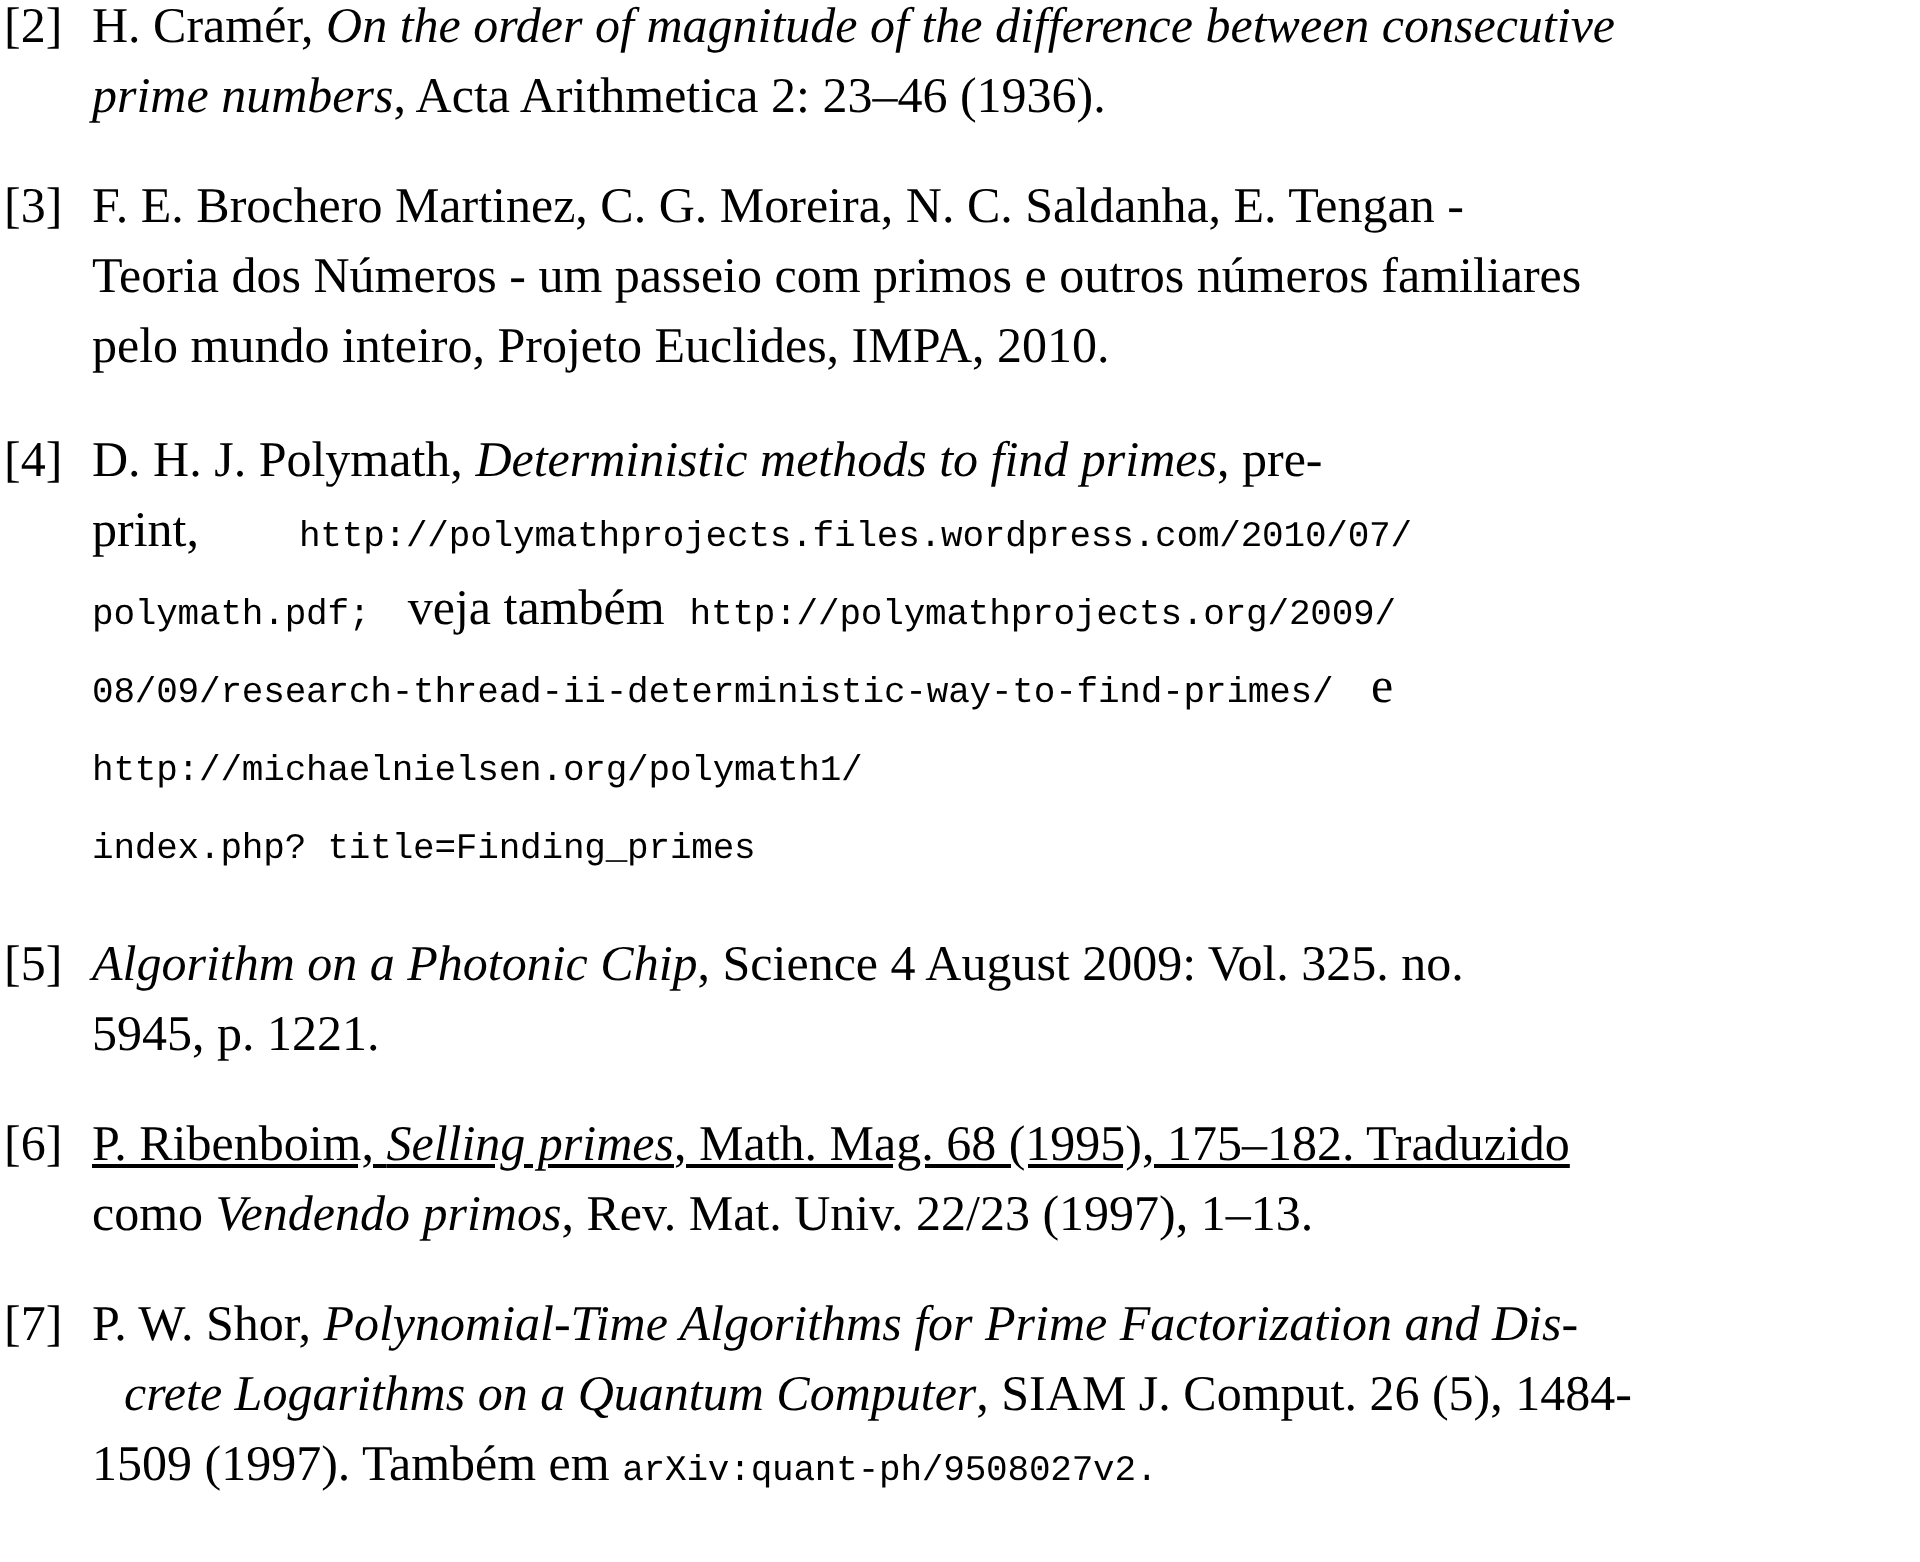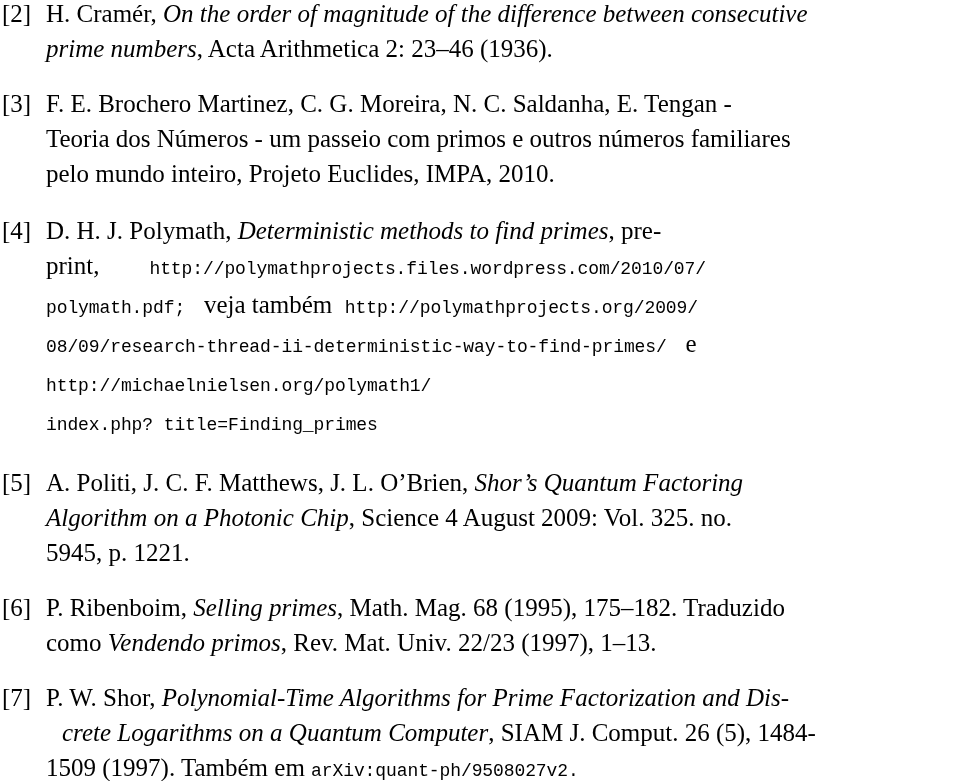--- a/index.html
+++ b/index.html
@@ -140,35 +140,32 @@
         <span class="forceline">
           <span class="mono">index.php? title=Finding_primes</span>
         </span>
       </div>
     </div>
 
     <div class="entry" id="entry-5">
       <span class="tag">[5]</span>
       <div class="body nojust">
         <span class="forceline" style="display:block; text-align:justify; width:912px;">
-          <span>A. Politi, J. C. F. Matthews, J. L. O’Brien, </span><span class="ital">Shor’s Quantum Factoring</span>
-        </span>
-        <span class="forceline" style="display:block; text-align:justify; width:912px;">
           <span class="ital">Algorithm on a Photonic Chip</span><span>, Science 4 August 2009: Vol. 325. no.</span>
         </span>
         <span class="forceline">
           <span>5945, p. 1221.</span>
         </span>
       </div>
     </div>
 
     <div class="entry" id="entry-6">
       <span class="tag">[6]</span>
       <div class="body nojust">
-        <span class="forceline" style="display:block; text-align:justify; width:912px;">
+        <span class="forceline" style="display:block; text-align:justify; width:912px;text-decoration:underline;">
           <span>P. Ribenboim, </span><span class="ital">Selling primes</span><span>, Math. Mag. 68 (1995), 175–182. Traduzido</span>
         </span>
         <span class="forceline">
           <span>como </span><span class="ital">Vendendo primos</span><span>, Rev. Mat. Univ. 22/23 (1997), 1–13.</span>
         </span>
       </div>
     </div>
 
     <div class="entry" id="entry-7">
       <span class="tag">[7]</span>

